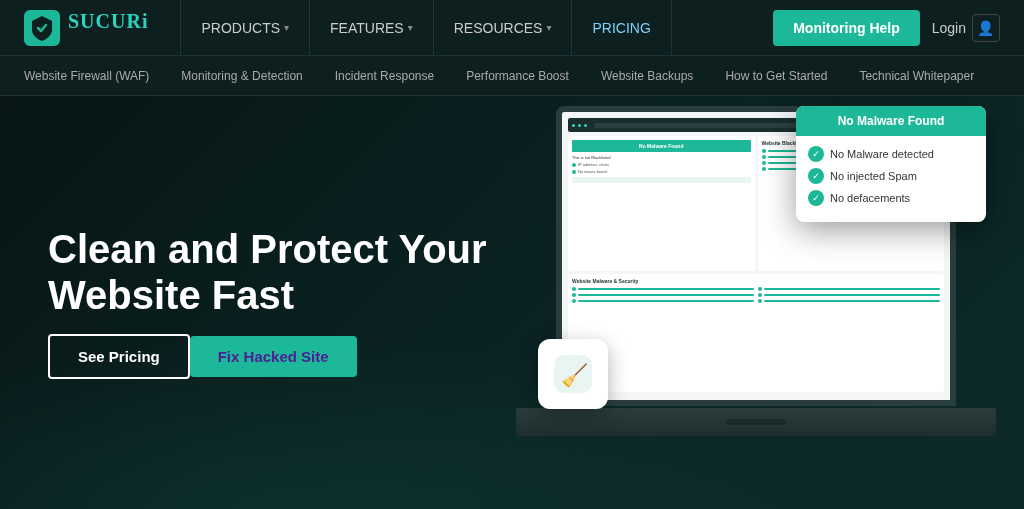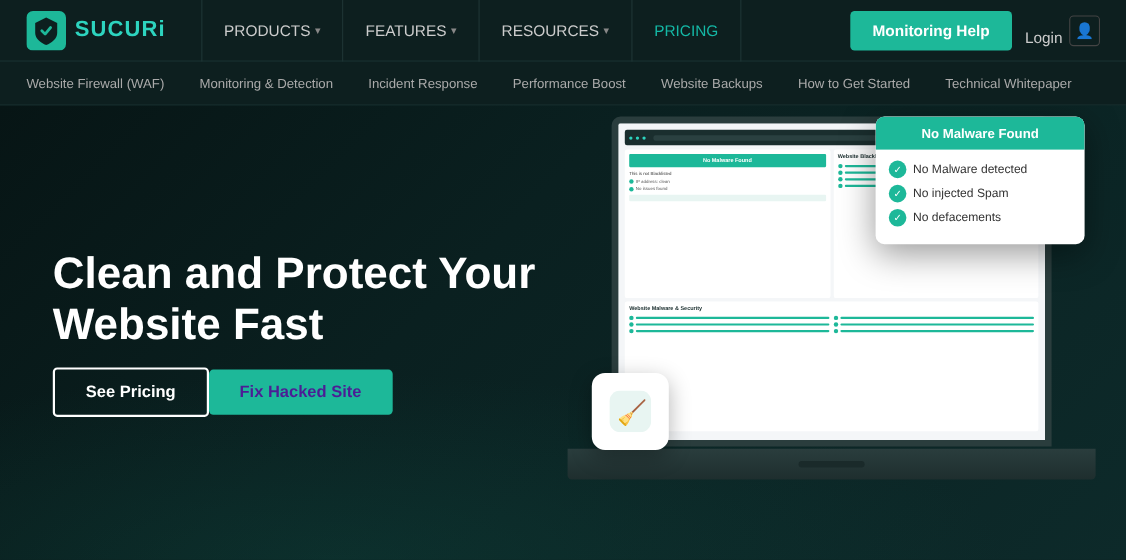--- a/index.html
+++ b/index.html
@@ -18,24 +18,24 @@
       display: flex;
       align-items: center;
       padding: 0 24px;
       height: 56px;
       border-bottom: 1px solid #1a3333;
       position: relative;
       z-index: 10;
     }
     .logo {
       display: flex;
-      align-items: center;
       gap: 8px;
       margin-right: 32px;
       text-decoration: none;
+      font-family: Liberation Serif, serif;
     }
     .logo-icon {
       width: 36px;
       height: 36px;
     }
     .logo-text {
       font-size: 20px;
       font-weight: 700;
       color: #fff;
       letter-spacing: 1px;
@@ -61,21 +61,21 @@
       cursor: pointer;
       border-right: 1px solid #1e3535;
       text-decoration: none;
     }
     .nav-item:first-child { border-left: 1px solid #1e3535; }
     .chevron {
       font-size: 10px;
       color: #888;
     }
     .nav-pricing {
-      color: #14b8a6;
+      color: #7dd3fc;
       font-size: 14px;
       font-weight: 500;
       padding: 0 20px;
       height: 56px;
       display: flex;
       align-items: center;
       cursor: pointer;
       text-decoration: none;
       border-right: 1px solid #1e3535;
     }
@@ -96,21 +96,21 @@
       cursor: pointer;
     }
     .login-btn {
       color: #ccc;
       font-size: 14px;
       font-weight: 500;
       background: none;
       border: none;
       cursor: pointer;
       display: flex;
-      align-items: flex-end;
+      align-items: center;
       gap: 6px;
     }
     .user-icon {
       width: 28px;
       height: 28px;
       border: 1px solid #444;
       border-radius: 4px;
       display: flex;
       align-items: center;
       justify-content: center;

